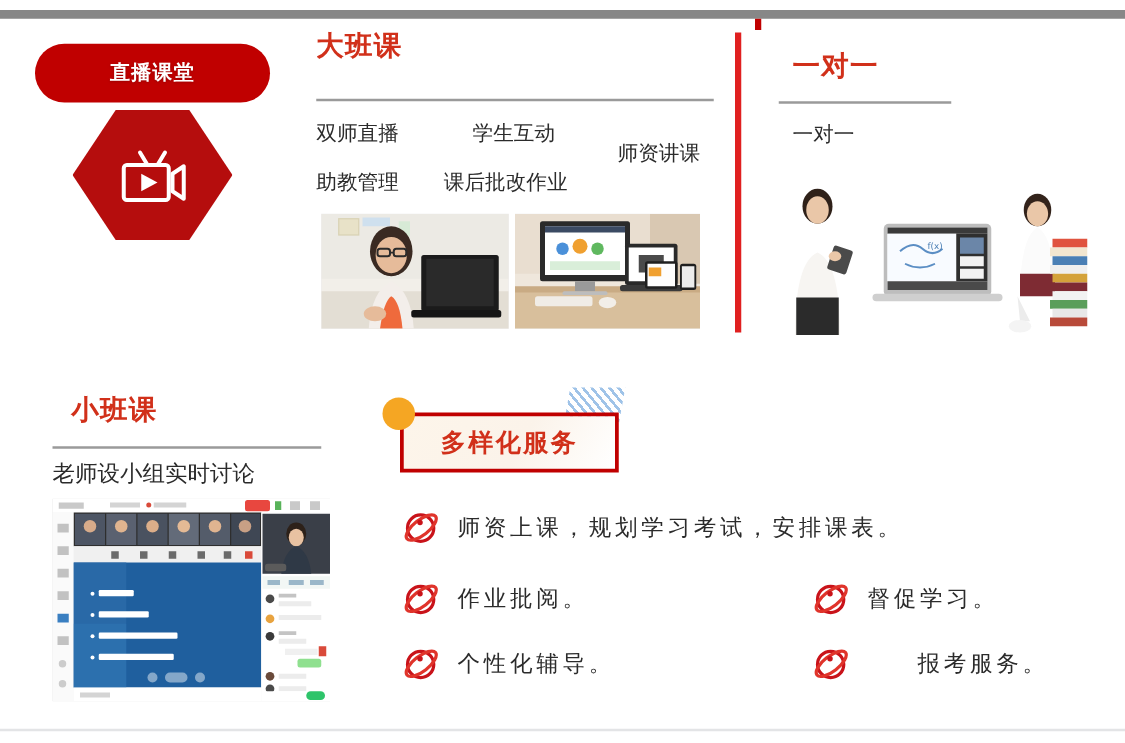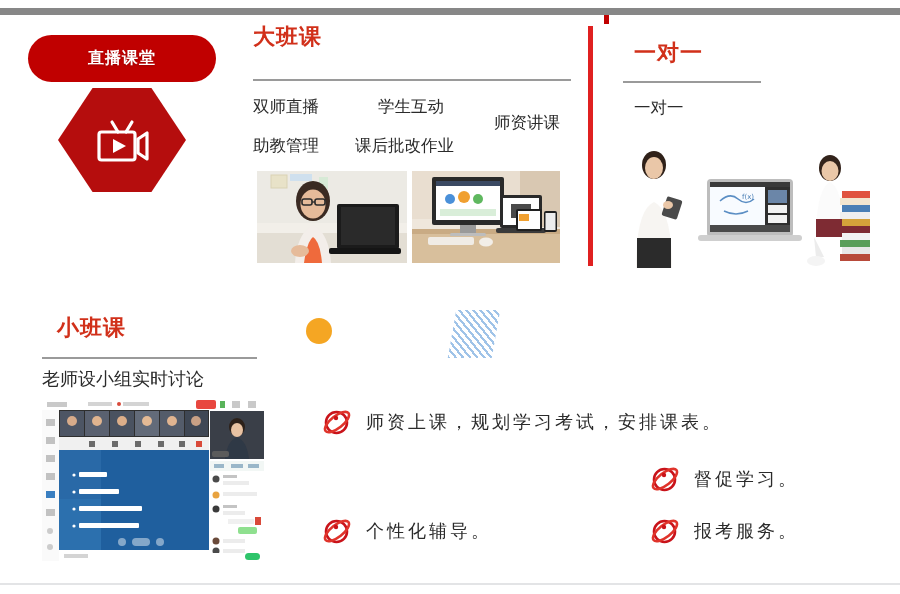--- a/index.html
+++ b/index.html
@@ -110,21 +110,21 @@
   .svc{position:absolute;display:flex;align-items:center;}
   .svc .icn{width:34px;height:34px;flex:0 0 34px;margin-right:12px;}
   .svc .txt{
     color:#2b2b2b;font-size:18px;letter-spacing:3px;white-space:nowrap;
     font-family:"DejaVu Sans","Liberation Sans",sans-serif;
   }
   .s-r1{left:320px;top:405px;}
   .s-r2{left:320px;top:462px;}
   .s-r3{left:320px;top:514px;}
   .s-r4{left:648px;top:462px;}
-  .s-r5{left:648px;top:514px;}
+  .s-r5{left:648px;top:514px;gap:40px;}
 </style>
 </head>
 <body>
 
 <div class="page">
 
   <div class="topbar"></div>
   <div class="topbar-tick"></div>
 
   <div class="pill">
@@ -369,33 +369,46 @@
       </g>
       <rect x="168" y="154" width="54" height="8" fill="#ffffff"></rect>
       <rect x="203" y="154" width="15" height="7" rx="3.5" fill="#2ec46a"></rect>
 
       <rect x="17" y="151" width="150" height="11" fill="#ffffff"></rect>
       <rect x="22" y="155" width="24" height="4" fill="#d4d4d4"></rect>
     </svg>
   </div>
 
   <div class="hatch"></div>
+  <div class="svcbox">
+    <span>多样化服务</span>
+  </div>
   <div class="orangedot"></div>
 
   <div class="svc s-r1">
     <span class="icn">
       <svg width="34" height="34" viewBox="0 0 34 34">
         <circle cx="16.5" cy="17.5" r="10.5" fill="none" stroke="#C9131A" stroke-width="2.6"></circle>
         <ellipse cx="17" cy="17" rx="14.5" ry="6" fill="none" stroke="#E0342B" stroke-width="2.6" transform="rotate(-38 17 17)"></ellipse>
         <circle cx="16" cy="13" r="2.2" fill="#C9131A"></circle>
       </svg>
     </span>
     <span class="txt">师资上课，规划学习考试，安排课表。</span>
   </div>
 
+  <div class="svc s-r2">
+    <span class="icn">
+      <svg width="34" height="34" viewBox="0 0 34 34">
+        <circle cx="16.5" cy="17.5" r="10.5" fill="none" stroke="#C9131A" stroke-width="2.6"></circle>
+        <ellipse cx="17" cy="17" rx="14.5" ry="6" fill="none" stroke="#E0342B" stroke-width="2.6" transform="rotate(-38 17 17)"></ellipse>
+        <circle cx="16" cy="13" r="2.2" fill="#C9131A"></circle>
+      </svg>
+    </span>
+    <span class="txt">作业批阅。</span>
+  </div>
 
   <div class="svc s-r3">
     <span class="icn">
       <svg width="34" height="34" viewBox="0 0 34 34">
         <circle cx="16.5" cy="17.5" r="10.5" fill="none" stroke="#C9131A" stroke-width="2.6"></circle>
         <ellipse cx="17" cy="17" rx="14.5" ry="6" fill="none" stroke="#E0342B" stroke-width="2.6" transform="rotate(-38 17 17)"></ellipse>
         <circle cx="16" cy="13" r="2.2" fill="#C9131A"></circle>
       </svg>
     </span>
     <span class="txt">个性化辅导。</span>

